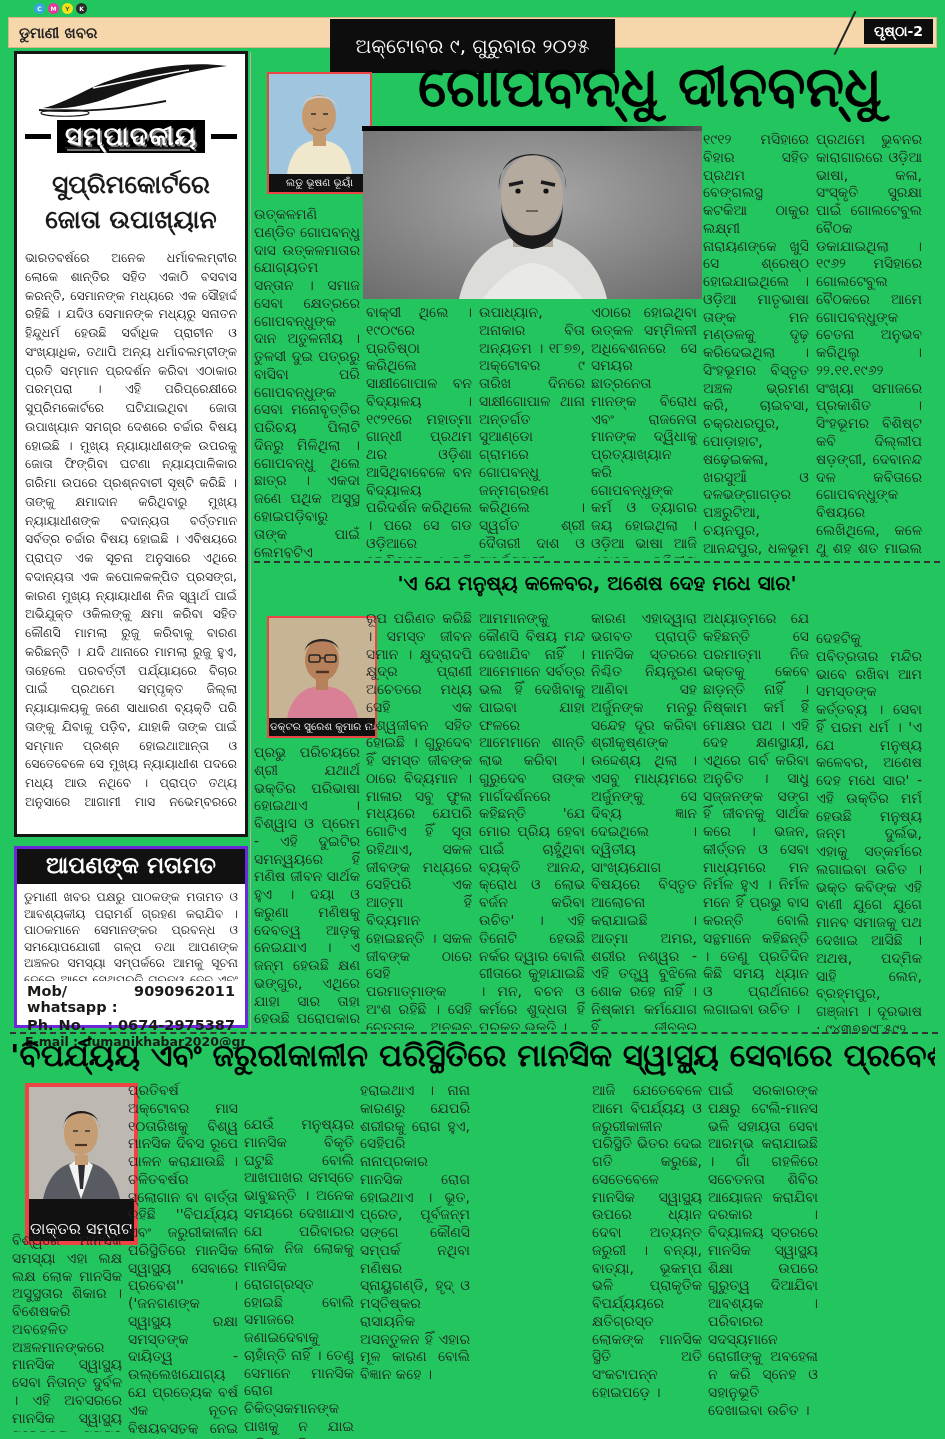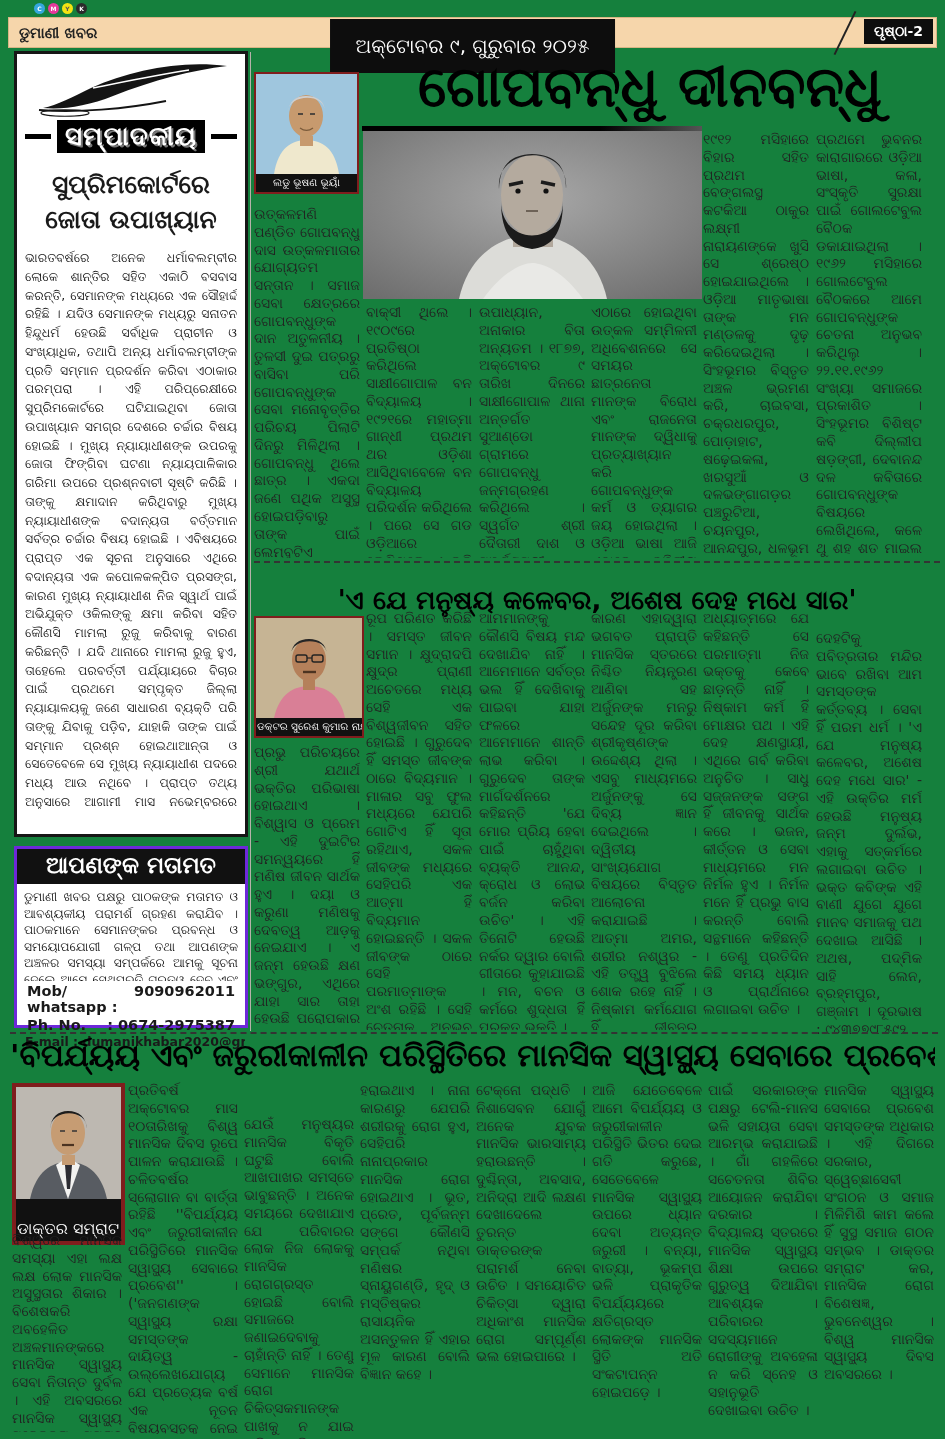--- a/index.html
+++ b/index.html
@@ -1,48 +1,48 @@
 <!DOCTYPE html>
 <html><head>
 <meta charset="utf-8">
 <style>
   html,body{margin:0;padding:0;background:#dedbd5;}
-  .page{position:relative;width:945px;height:1439px;margin:0 auto;background:#15803d;
+  .page{position:relative;width:945px;height:1439px;margin:0 auto;background:#22c55e;
         font-family:"DejaVu Sans",sans-serif;color:#1a1a1a;overflow:hidden;}
   .abs{position:absolute;}
   
   .cmyk{left:34px;top:3px;display:flex;gap:3px;}
   .dot{width:11px;height:11px;border-radius:50%;display:flex;align-items:center;justify-content:center;
        font-size:6px;color:#fff;font-weight:bold;}
   
   .hbar{left:8px;top:17px;width:929px;height:31px;background:#f6d6ab;border:1px solid #d8b585;box-sizing:border-box;}
   .masthead{position:absolute;left:10px;top:6px;font-size:15px;font-weight:bold;color:#222;}
   .datebox{position:absolute;left:50%;transform:translateX(-50%);top:1px;background:#0d0d0d;color:#fff;
            font-size:20px;font-weight:normal;padding:15px 26px;white-space:nowrap;}
   .pagebox{position:absolute;right:3px;top:1px;background:#0d0d0d;color:#fff;font-size:14px;
            font-weight:bold;padding:4px 10px;white-space:nowrap;}
   .slash{position:absolute;right:90px;top:-9px;width:2px;height:48px;background:#222;transform:rotate(26deg);}
   
   .edbox{left:14px;top:51px;width:234px;height:786px;border:3px solid #161616;box-sizing:border-box;
          background:#fff;padding:6px 8px;}
   .quill{display:block;margin:0 auto;}
-  .edlogo-row{display:flex;align-items:center;justify-content:center;gap:6px;margin-top:2px;}
+  .edlogo-row{display:flex;align-items:center;justify-content:center;gap:6px;margin-top:2px;text-decoration:underline;}
   .eddash{width:26px;height:5px;background:#000;}
   .edlogo{background:#000;color:#fff;font-size:26px;font-weight:bold;padding:1px 8px;
           text-shadow:2px 2px 0 #777;letter-spacing:1px;white-space:nowrap;overflow:hidden;max-width:150px;}
   .edhead{font-size:25px;font-weight:bold;text-align:center;line-height:1.4;margin-top:14px;
           max-height:78px;overflow:hidden;}
   .edbody{font-size:12.5px;text-align:justify;line-height:1.5;margin-top:12px;max-height:560px;overflow:hidden;}
   
   .col{position:absolute;font-size:14px;line-height:1.27;text-align:justify;overflow:hidden;color:#222;}
   
   .headline{position:absolute;font-weight:bold;color:#000;text-align:center;
             white-space:nowrap;overflow:hidden;}
   
-  .pframe{position:absolute;border:2px solid #7f1d1d;background:#111;box-sizing:border-box;}
+  .pframe{position:absolute;border:2px solid #ef4444;background:#111;box-sizing:border-box;margin-left:13px;}
   .pcaption{background:#111;color:#fff;font-size:10.5px;text-align:center;padding:2px 1px 3px;
             white-space:nowrap;overflow:hidden;}
   .rule-thick{position:absolute;background:linear-gradient(90deg,#000 70%,#555);height:5px;}
   .dashed{position:absolute;border-top:2px dashed #333;}
   .vrule{position:absolute;width:1px;background:#b5b1a9;}
   
   .opbox{left:14px;top:846px;width:234px;height:182px;border:3px solid #6d28d9;box-sizing:border-box;background:#fff;}
   .optitle{background:#111;color:#fff;font-size:23px;font-weight:bold;text-align:center;
            padding:3px 0 5px;white-space:nowrap;overflow:hidden;}
   .opbody{font-size:12.3px;text-align:justify;line-height:1.35;padding:5px 7px 0;max-height:92px;overflow:hidden;}
@@ -126,21 +126,21 @@
   <div class="col" style="left:254px;top:206px;width:106px;height:352px;">ଉତ୍କଳମଣି ପଣ୍ଡିତ ଗୋପବନ୍ଧୁ ଦାସ ଉତ୍କଳମାତାର ଯୋଗ୍ୟତମ ସନ୍ତାନ । ସମାଜ ସେବା କ୍ଷେତ୍ରରେ ଗୋପବନ୍ଧୁଙ୍କ ଦାନ ଅତୁଳନୀୟ । ତୁଳସୀ ଦୁଇ ପତ୍ରରୁ ବାସିବା ପରି ଗୋପବନ୍ଧୁଙ୍କ ସେବା ମନୋବୃତ୍ତିର ପରିଚୟ ପିଲାଟି ଦିନରୁ ମିଳିଥିଲା । ଗୋପବନ୍ଧୁ ଥିଲେ ଛାତ୍ର । ଏକଦା ଜଣେ ପଥିକ ଅସୁସ୍ଥ ହୋଇପଡ଼ିବାରୁ ତାଙ୍କ ପାଇଁ ଲେମ୍ବୁଟିଏ ଯୋଗାଡ଼ କରିବାକୁ ଗୋପବନ୍ଧୁ ଭାର୍ଗବ ନଦୀର ବାଲି ଉପରେ ଚାଲିଥିଲେ । ପଥିକଙ୍କୁ ଲେମ୍ବୁ ପାଣି ପିଆଇବା ପରେ ପଥିକ ସେଦିନ କହିଥିଲେ 'ଗୋଟ ଦିନେ ଉଠିବଡ଼ଲୋକ ହେବ' । ଦାନ, ପୁଣ୍ୟ, ତ୍ୟାଗର ମହତ୍ତ୍ୱ ବାଲ୍ୟ କାଳରୁ ସେ ଶିଖିଥିଲେ ।</div>
   <div class="col" style="left:366px;top:304px;width:106px;height:254px;">ବାକ୍ସୀ ଥିଲେ । ୧୯୦୯ରେ ପ୍ରତିଷ୍ଠା କରିଥିଲେ ସାକ୍ଷୀଗୋପାଳ ବନ ବିଦ୍ୟାଳୟ । ୧୯୨୧ରେ ମହାତ୍ମା ଗାନ୍ଧୀ ପ୍ରଥମ ଥର ଓଡ଼ିଶା ଆସିଥିବାବେଳେ ବନ ବିଦ୍ୟାଳୟ ପରିଦର୍ଶନ କରିଥିଲେ । ପରେ ସେ ଗଡ ଓଡ଼ିଆରେ ଲେଖିଥିଲେ ଏ ଭଳି ନିଷ୍ଠାପର ଶିକ୍ଷକ ଓ ଛାତ୍ର ଯଦି ଦେଶରେ ସୃଷ୍ଟି ହୁଅନ୍ତେ, ତେବେ ବର୍ଷକ ମଧ୍ୟରେ ସ୍ୱରାଜ୍ୟ ଲାଭ କରିବା କିଛି ବିଚିତ୍ର ନୁହେଁ । ଏହାଇଲା ଆଦର୍ଶ ମାନବ ସେବାର ଏକ ଅନନ୍ୟ ଦୃଷ୍ଟାନ୍ତ ।</div>
   <div class="col" style="left:479px;top:304px;width:106px;height:254px;">ଉପାଧ୍ୟାନ, ଅନାକାର ବିତା ଅନ୍ୟତମ । ୧୮୭୭, ଅକ୍ଟୋବର ୯ ତାରିଖ ଦିନରେ ସାକ୍ଷୀଗୋପାଳ ଥାନା ଅନ୍ତର୍ଗତ ସୁଆଣ୍ଡୋ ଗ୍ରାମରେ ଗୋପବନ୍ଧୁ ଜନ୍ମଗ୍ରହଣ କରିଥିଲେ । ସ୍ୱର୍ଗତ ଶ୍ରୀ ଦୈତାରୀ ଦାଶ ଓ ସ୍ୱର୍ଣ୍ଣମୟୀ ଦେବୀଙ୍କ କୋଳମଣ୍ଡନ କରି ସେ ଧନ୍ୟ କରିଥିଲେ । ଓଡ଼ିଶାର ପତିତପାବନ ଭାବେ ଗାଁ ଗହଳିରେ ତାଙ୍କ ନାମ ଆଜି ବି ଉଚ୍ଚାରିତ ହୁଏ । ସୁଆଣ୍ଡୋ ଗ୍ରାମରେ ଜନ୍ମ ହୋଇଥିଲେ ମଧ୍ୟ ସମଗ୍ର ଓଡ଼ିଶା ତାଙ୍କର କର୍ମଭୂମି ଥିଲା ।</div>
   <div class="col" style="left:591px;top:304px;width:106px;height:254px;">ଏଠାରେ ହୋଇଥିବା ଉତ୍କଳ ସମ୍ମିଳନୀ ଅଧିବେଶନରେ ସେ ସମୟର ଛାତ୍ରନେତା ମାନଙ୍କ ବିରୋଧ ଏବଂ ରାଜନେତା ମାନଙ୍କ ଦ୍ୱିଧାକୁ ପ୍ରତ୍ୟାଖ୍ୟାନ କରି ଗୋପବନ୍ଧୁଙ୍କ କର୍ମ ଓ ତ୍ୟାଗର ଜୟ ହୋଇଥିଲା । ଓଡ଼ିଆ ଭାଷା ଆଜି ଏଠାରେ ଦ୍ୱିତୀୟ ରାଜ୍ୟ ଭାଷାର ମର୍ଯ୍ୟାଦା ପାଇଛି । ଭକ୍ତକବିଙ୍କ ପ୍ରଥା ଓ ପ୍ରଥା କର୍ମଯୋଗୀ ପଣ୍ଡିତ ଗୋପବନ୍ଧୁ ଦାସଙ୍କ ସ୍ମୃତି ଏଠାକାର ଜନମାନସରେ ଆଜି ବି ଉଜ୍ଜ୍ୱଳ ହୋଇ ରହିଛି ।</div>
   <div class="col" style="left:703px;top:131px;width:106px;height:427px;">୧୯୧୨ ମସିହାରେ ବିହାର ସହିତ ପ୍ରଥମ ବେଙ୍ଗଲସ୍ଥ କଟକିଆ ଠାକୁର ଲକ୍ଷ୍ମୀ ନାରାୟଣଙ୍କେ ଖୁସି ସେ ଶ୍ରେଷ୍ଠ ହୋଇଯାଇଥିଲେ । ଓଡ଼ିଆ ମାତୃଭାଷା ତାଙ୍କ ମନ ମଣ୍ଡଳକୁ ଦୃଢ଼ କରିଦେଇଥିଲା । ସିଂହଭୂମର ବିସ୍ତୃତ ଅଞ୍ଚଳ ଭ୍ରମଣ କରି, ଚାଇବସା, ଚକ୍ରଧରପୁର, ପୋଡ଼ାହାଟ, ଷଢ଼େଇକଳା, ଖରସୁଆଁ ଓ ଦଳଭଙ୍ଗାଗଡ଼ର ପଞ୍ଚରୁଟିଆ, ଚୟନପୁର, ଆନନ୍ଦପୁର, ଧଳଭୂମ ଆଦି ଅଞ୍ଚଳକୁ ଆସି ସୋଲାର ବିଶିଷ୍ଟ ଓଡ଼ିଆ ମାନଙ୍କ ସହିତ ସାମ୍ନାସାମ୍ନି ଭେଟି ଓଡ଼ିଆ ଭାଷା, ସାହିତ୍ୟ, ସଂସ୍କୃତିର ସୁରକ୍ଷା ହୋଇପାରିବ ତାର ସଚେତନ ଥିଓ ଗ୍ରହଣ କରି ଉପଯୁକ୍ତ ଦିଗରେ ଶାସକ ମାନଙ୍କୁ ଦୃଢ଼ ଅବଗତ କରାଇଥିଲେ ।</div>
   <div class="col" style="left:816px;top:131px;width:106px;height:427px;">ପ୍ରଥମେ ଭୁବନର କାରାଗାରରେ ଓଡ଼ିଆ ଭାଷା, କଳା, ସଂସ୍କୃତି ସୁରକ୍ଷା ପାଇଁ ଗୋଲଟେବୁଲ ବୈଠକ ଡକାଯାଇଥିଲା । ୧୯୬୨ ମସିହାରେ ଗୋଲଟେବୁଲ ବୈଠକରେ ଆମେ ଗୋପବନ୍ଧୁଙ୍କ ଚେତନା ଅନୁଭବ କରିଥିଲୁ । ୨୨.୧୧.୧୯୬୨ ସଂଖ୍ୟା ସମାଜରେ ପ୍ରକାଶିତ । ସିଂହଭୂମର ବିଶିଷ୍ଟ କବି ଦିଲ୍ଲୀପ ଷଡ଼ଙ୍ଗୀ, ଦେବାନନ୍ଦ ଦଳ କବିତାରେ ଗୋପବନ୍ଧୁଙ୍କ ବିଷୟରେ ଲେଖିଥିଲେ, କଳେ ଥୁ ଶହ ଶତ ମାଇଲ ଏ ପାରେ, ଏଇ ସିଂହଭୂମରେ ଯେତେ ଥାପେ ଧୂମ ଘଟ, ଫୁଲ ପାଇଁ ଜୀବନ ସଂଗ୍ରାମ ।  ପ୍ରତିଷ୍ଠାତା ସମ୍ପାଦକ 'ସିଂହଭୂମ', ୪ଟି ପ୍ରତାପ ଆପାର୍ଟମେଣ୍ଟ, ୭ ଏକ୍ସଟେନସନ ରୋଡ୍, ପୁରୁଣା ସୋନାରୀ, ଜାମସେଦପୁର, ଦୂରଭାଷ : ୯୪୮୮୯୯୮୫୩୨ / ୯୨୦୪୬୫୨୦୬୫</div>
 
   <div class="dashed" style="left:254px;top:561px;width:686px;"></div>
   <div class="vrule" style="left:250px;top:52px;height:979px;"></div>
 
-  <div class="headline" style="left:254px;top:585px;width:686px;height:40px;font-size:26px;">'ଏ ଯେ ମନୁଷ୍ୟ କଳେବର, ଅଶେଷ ଦେହ ମଧେ ସାର'</div>
+  <div class="headline" style="left:254px;top:571px;width:686px;height:40px;font-size:20px;">'ଏ ଯେ ମନୁଷ୍ୟ କଳେବର, ଅଶେଷ ଦେହ ମଧେ ସାର'</div>
 
   <div class="pframe" style="left:254px;top:616px;width:110px;">
     <svg width="106" height="100" viewBox="0 0 106 100" style="display:block;">
       <rect width="106" height="100" fill="#c6b494"></rect>
       <path d="M18,100 C23,76 38,68 53,68 C69,68 84,76 89,100 Z" fill="#d97f96"></path>
       <path d="M47,62 h12 v10 h-12 Z" fill="#b5805a"></path>
       <ellipse cx="53" cy="42" rx="17" ry="21" fill="#b5805a"></ellipse>
       <path d="M35,36 C36,20 70,18 71,36 C70,26 63,21 53,21 C43,21 36,26 35,36 Z" fill="#262626"></path>
       <rect x="40" y="37" width="11" height="7" rx="2" fill="none" stroke="#222" stroke-width="1.4"></rect>
       <rect x="56" y="37" width="11" height="7" rx="2" fill="none" stroke="#222" stroke-width="1.4"></rect>
@@ -187,18 +187,16 @@
       <line x1="56" y1="44" x2="61" y2="44" stroke="#333" stroke-width="1.5"></line>
       <path d="M46,58 h12" stroke="#4c3321" stroke-width="2.2"></path>
     </svg>
     <div class="pcaption" style="font-size:16px;padding-top:20px;">ଡାକ୍ତର ସମ୍ରାଟ କର</div>
   </div>
 
   <div class="col" style="left:12px;top:1232px;width:110px;height:200px;">ବିଶ୍ୱରେ ମାନସିକ ସମସ୍ୟା ଏହା ଲକ୍ଷ ଲକ୍ଷ ଲୋକ ମାନସିକ ଅସୁସ୍ଥତାର ଶିକାର । ବିଶେଷକରି ଅବହେଳିତ ଅଞ୍ଚଳମାନଙ୍କରେ ମାନସିକ ସ୍ୱାସ୍ଥ୍ୟ ସେବା ନିତାନ୍ତ ଦୁର୍ବଳ । ଏହି ଅବସରରେ ମାନସିକ ସ୍ୱାସ୍ଥ୍ୟ ସଚେତନତା ସପ୍ତାହ ପାଳନ କରାଯାଇଥାଏ ।</div>
   <div class="col" style="left:128px;top:1082px;width:110px;height:352px;">ପ୍ରତିବର୍ଷ ଅକ୍ଟୋବର ମାସ ୧୦ତାରିଖକୁ ବିଶ୍ୱ ମାନସିକ ଦିବସ ରୂପେ ପାଳନ କରାଯାଉଛି । ଚଳିତବର୍ଷର ସ୍ଲୋଗାନ ବା ବାର୍ତ୍ତା ରହିଛି ''ବିପର୍ଯ୍ୟୟ ଏବଂ ଜରୁରୀକାଳୀନ ପରିସ୍ଥିତିରେ ମାନସିକ ସ୍ୱାସ୍ଥ୍ୟ ସେବାରେ ପ୍ରବେଶ'' । ('ଜନଗଣଙ୍କ ସ୍ୱାସ୍ଥ୍ୟ ରକ୍ଷା ସମସ୍ତଙ୍କ ଦାୟିତ୍ୱ - ଉଲ୍ଲେଖଯୋଗ୍ୟ ଯେ ପ୍ରତ୍ୟେକ ବର୍ଷ ଏକ ନୂତନ ବିଷୟବସ୍ତୁକୁ ନେଇ ଏହି ଦିବସ ପାଳିତ ହୁଏ ।</div>
   <div class="col" style="left:244px;top:1082px;width:110px;height:352px;margin-top:34px;">ଯେଉଁ ମନୁଷ୍ୟର ମାନସିକ ବିକୃତି ଘଟୁଛି ବୋଲି ଆଖପାଖର ସମସ୍ତେ ଭାବୁଛନ୍ତି । ଅନେକ ସମୟରେ ଦେଖାଯାଏ ଯେ ପରିବାରର ଲୋକ ନିଜ ଲୋକକୁ ମାନସିକ ରୋଗଗ୍ରସ୍ତ ହୋଇଛି ବୋଲି ସମାଜରେ ଜଣାଇଦେବାକୁ ଚାହାଁନ୍ତି ନାହିଁ । ତେଣୁ ସେମାନେ ମାନସିକ ରୋଗ ଚିକିତ୍ସକମାନଙ୍କ ପାଖକୁ ନ ଯାଇ ଗୁଣିଗାରେଡ଼ି ଉପରେ ଭରସା କରନ୍ତି ।</div>
   <div class="col" style="left:360px;top:1082px;width:110px;height:352px;">ହରାଇଥାଏ । ନାନା କାରଣରୁ ଯେପରି ଶରୀରକୁ ରୋଗ ହୁଏ, ସେହିପରି ନାନାପ୍ରକାର ମାନସିକ ରୋଗ ହୋଇଥାଏ । ଭୂତ, ପ୍ରେତ, ପୂର୍ବଜନ୍ମ ସଙ୍ଗେ କୌଣସି ସମ୍ପର୍କ ନଥିବା ମଣିଷର ସ୍ନାୟୁଗଣ୍ଡି, ହୃଦ୍ ଓ ମସ୍ତିଷ୍କର ରାସାୟନିକ ଅସନ୍ତୁଳନ ହିଁ ଏହାର ମୂଳ କାରଣ ବୋଲି ବିଜ୍ଞାନ କହେ ।</div>
-  <div class="col" style="left:476px;top:1082px;width:110px;height:352px;">ଟେକ୍ନୋ ପଦ୍ଧତି । ନିଶାସେବନ ଯୋଗୁଁ ଅନେକ ଯୁବକ ମାନସିକ ଭାରସାମ୍ୟ ହରାଉଛନ୍ତି । ଦୁଶ୍ଚିନ୍ତା, ଅବସାଦ, ଅନିଦ୍ରା ଆଦି ଲକ୍ଷଣ ଦେଖାଦେଲେ ତୁରନ୍ତ ଡାକ୍ତରଙ୍କ ପରାମର୍ଶ ନେବା ଉଚିତ । ସମୟୋଚିତ ଚିକିତ୍ସା ଦ୍ୱାରା ଅଧିକାଂଶ ମାନସିକ ରୋଗ ସମ୍ପୂର୍ଣ୍ଣ ଭଲ ହୋଇପାରେ ।</div>
   <div class="col" style="left:592px;top:1082px;width:110px;height:352px;">ଆଜି ଯେତେବେଳେ ଆମେ ବିପର୍ଯ୍ୟୟ ଓ ଜରୁରୀକାଳୀନ ପରିସ୍ଥିତି ଭିତର ଦେଇ ଗତି କରୁଛେ, ସେତେବେଳେ ମାନସିକ ସ୍ୱାସ୍ଥ୍ୟ ଉପରେ ଧ୍ୟାନ ଦେବା ଅତ୍ୟନ୍ତ ଜରୁରୀ । ବନ୍ୟା, ବାତ୍ୟା, ଭୂକମ୍ପ ଭଳି ପ୍ରାକୃତିକ ବିପର୍ଯ୍ୟୟରେ କ୍ଷତିଗ୍ରସ୍ତ ଲୋକଙ୍କ ମାନସିକ ସ୍ଥିତି ଅତି ସଂକଟାପନ୍ନ ହୋଇପଡ଼େ ।</div>
   <div class="col" style="left:708px;top:1082px;width:110px;height:352px;">ପାଇଁ ସରକାରଙ୍କ ପକ୍ଷରୁ ଟେଲି-ମାନସ ଭଳି ସହାୟତା ସେବା ଆରମ୍ଭ କରାଯାଇଛି । ଗାଁ ଗହଳିରେ ସଚେତନତା ଶିବିର ଆୟୋଜନ କରାଯିବା ଦରକାର । ବିଦ୍ୟାଳୟ ସ୍ତରରେ ମାନସିକ ସ୍ୱାସ୍ଥ୍ୟ ଶିକ୍ଷା ଉପରେ ଗୁରୁତ୍ୱ ଦିଆଯିବା ଆବଶ୍ୟକ । ପରିବାରର ସଦସ୍ୟମାନେ ରୋଗୀଙ୍କୁ ଅବହେଳା ନ କରି ସ୍ନେହ ଓ ସହାନୁଭୂତି ଦେଖାଇବା ଉଚିତ ।</div>
-  <div class="col" style="left:824px;top:1082px;width:110px;height:352px;">ମାନସିକ ସ୍ୱାସ୍ଥ୍ୟ ସେବାରେ ପ୍ରବେଶ ସମସ୍ତଙ୍କ ଅଧିକାର । ଏହି ଦିଗରେ ସରକାର, ସ୍ୱେଚ୍ଛାସେବୀ ସଂଗଠନ ଓ ସମାଜ ମିଳିମିଶି କାମ କଲେ ହିଁ ସୁସ୍ଥ ସମାଜ ଗଠନ ସମ୍ଭବ । ଡାକ୍ତର ସମ୍ରାଟ କର, ମାନସିକ ରୋଗ ବିଶେଷଜ୍ଞ, ଭୁବନେଶ୍ୱର । ବିଶ୍ୱ ମାନସିକ ସ୍ୱାସ୍ଥ୍ୟ ଦିବସ ଅବସରରେ ।</div>
 
 </div>
 
 </body></html>

